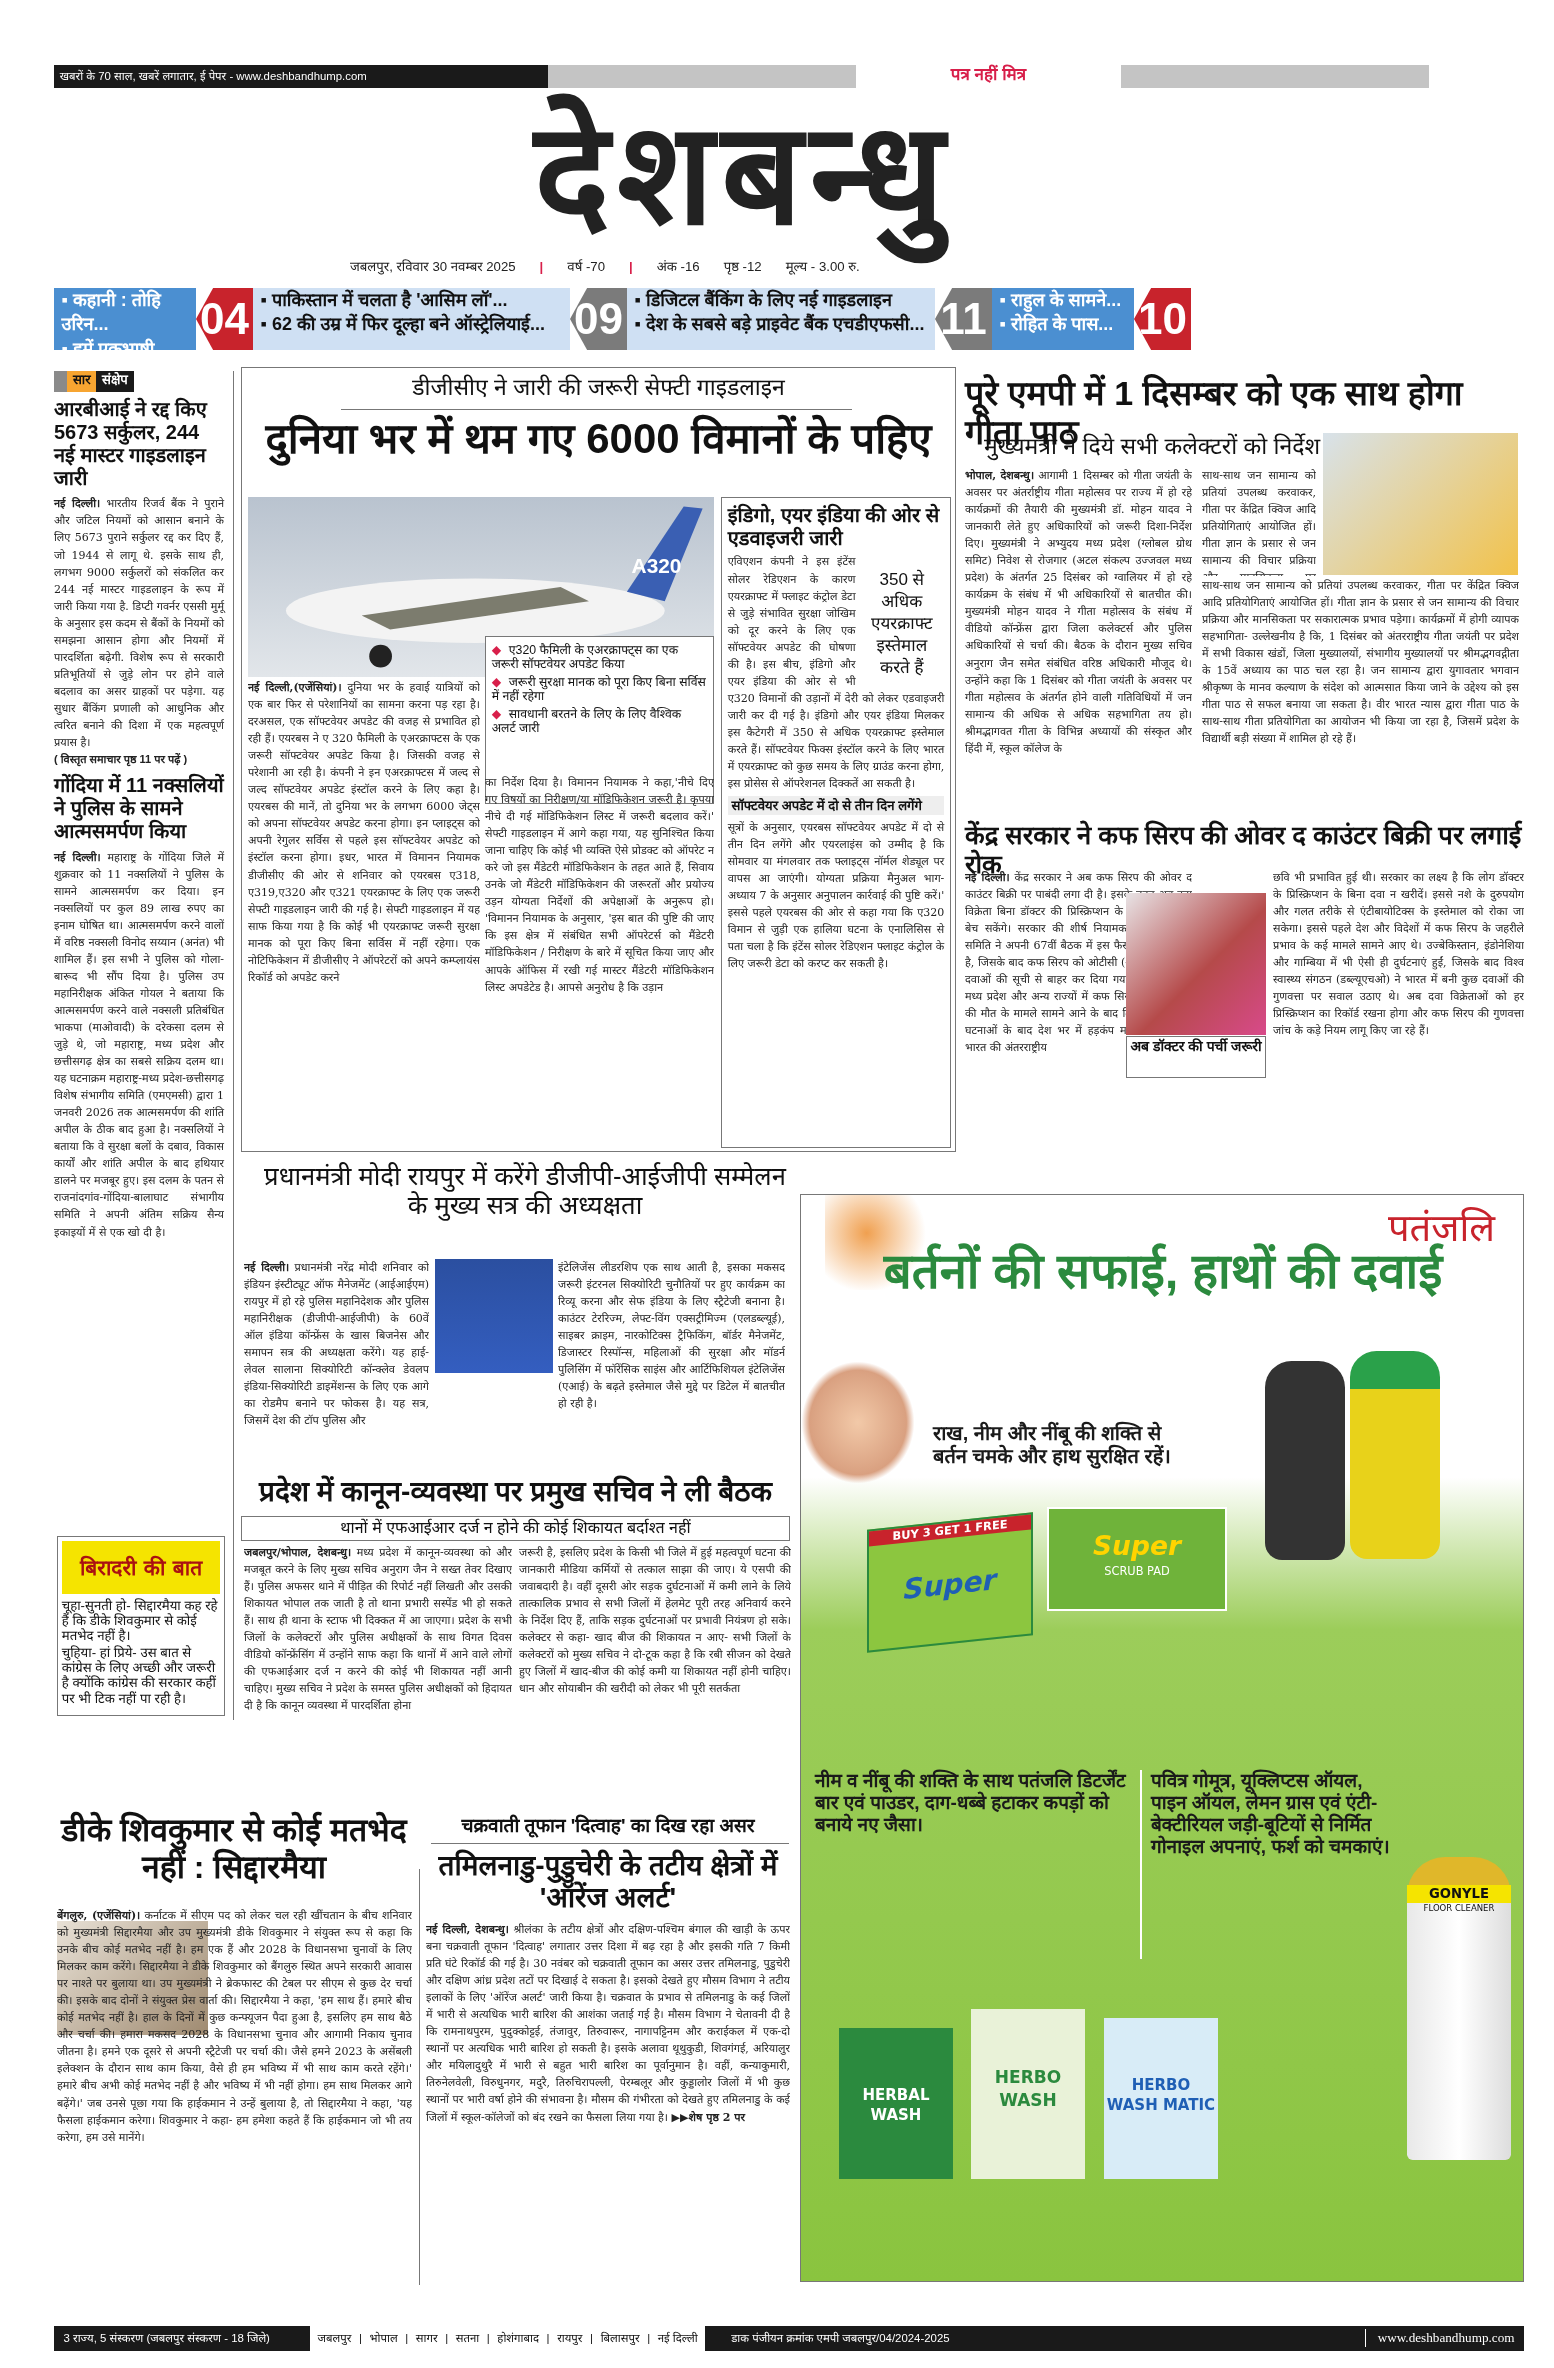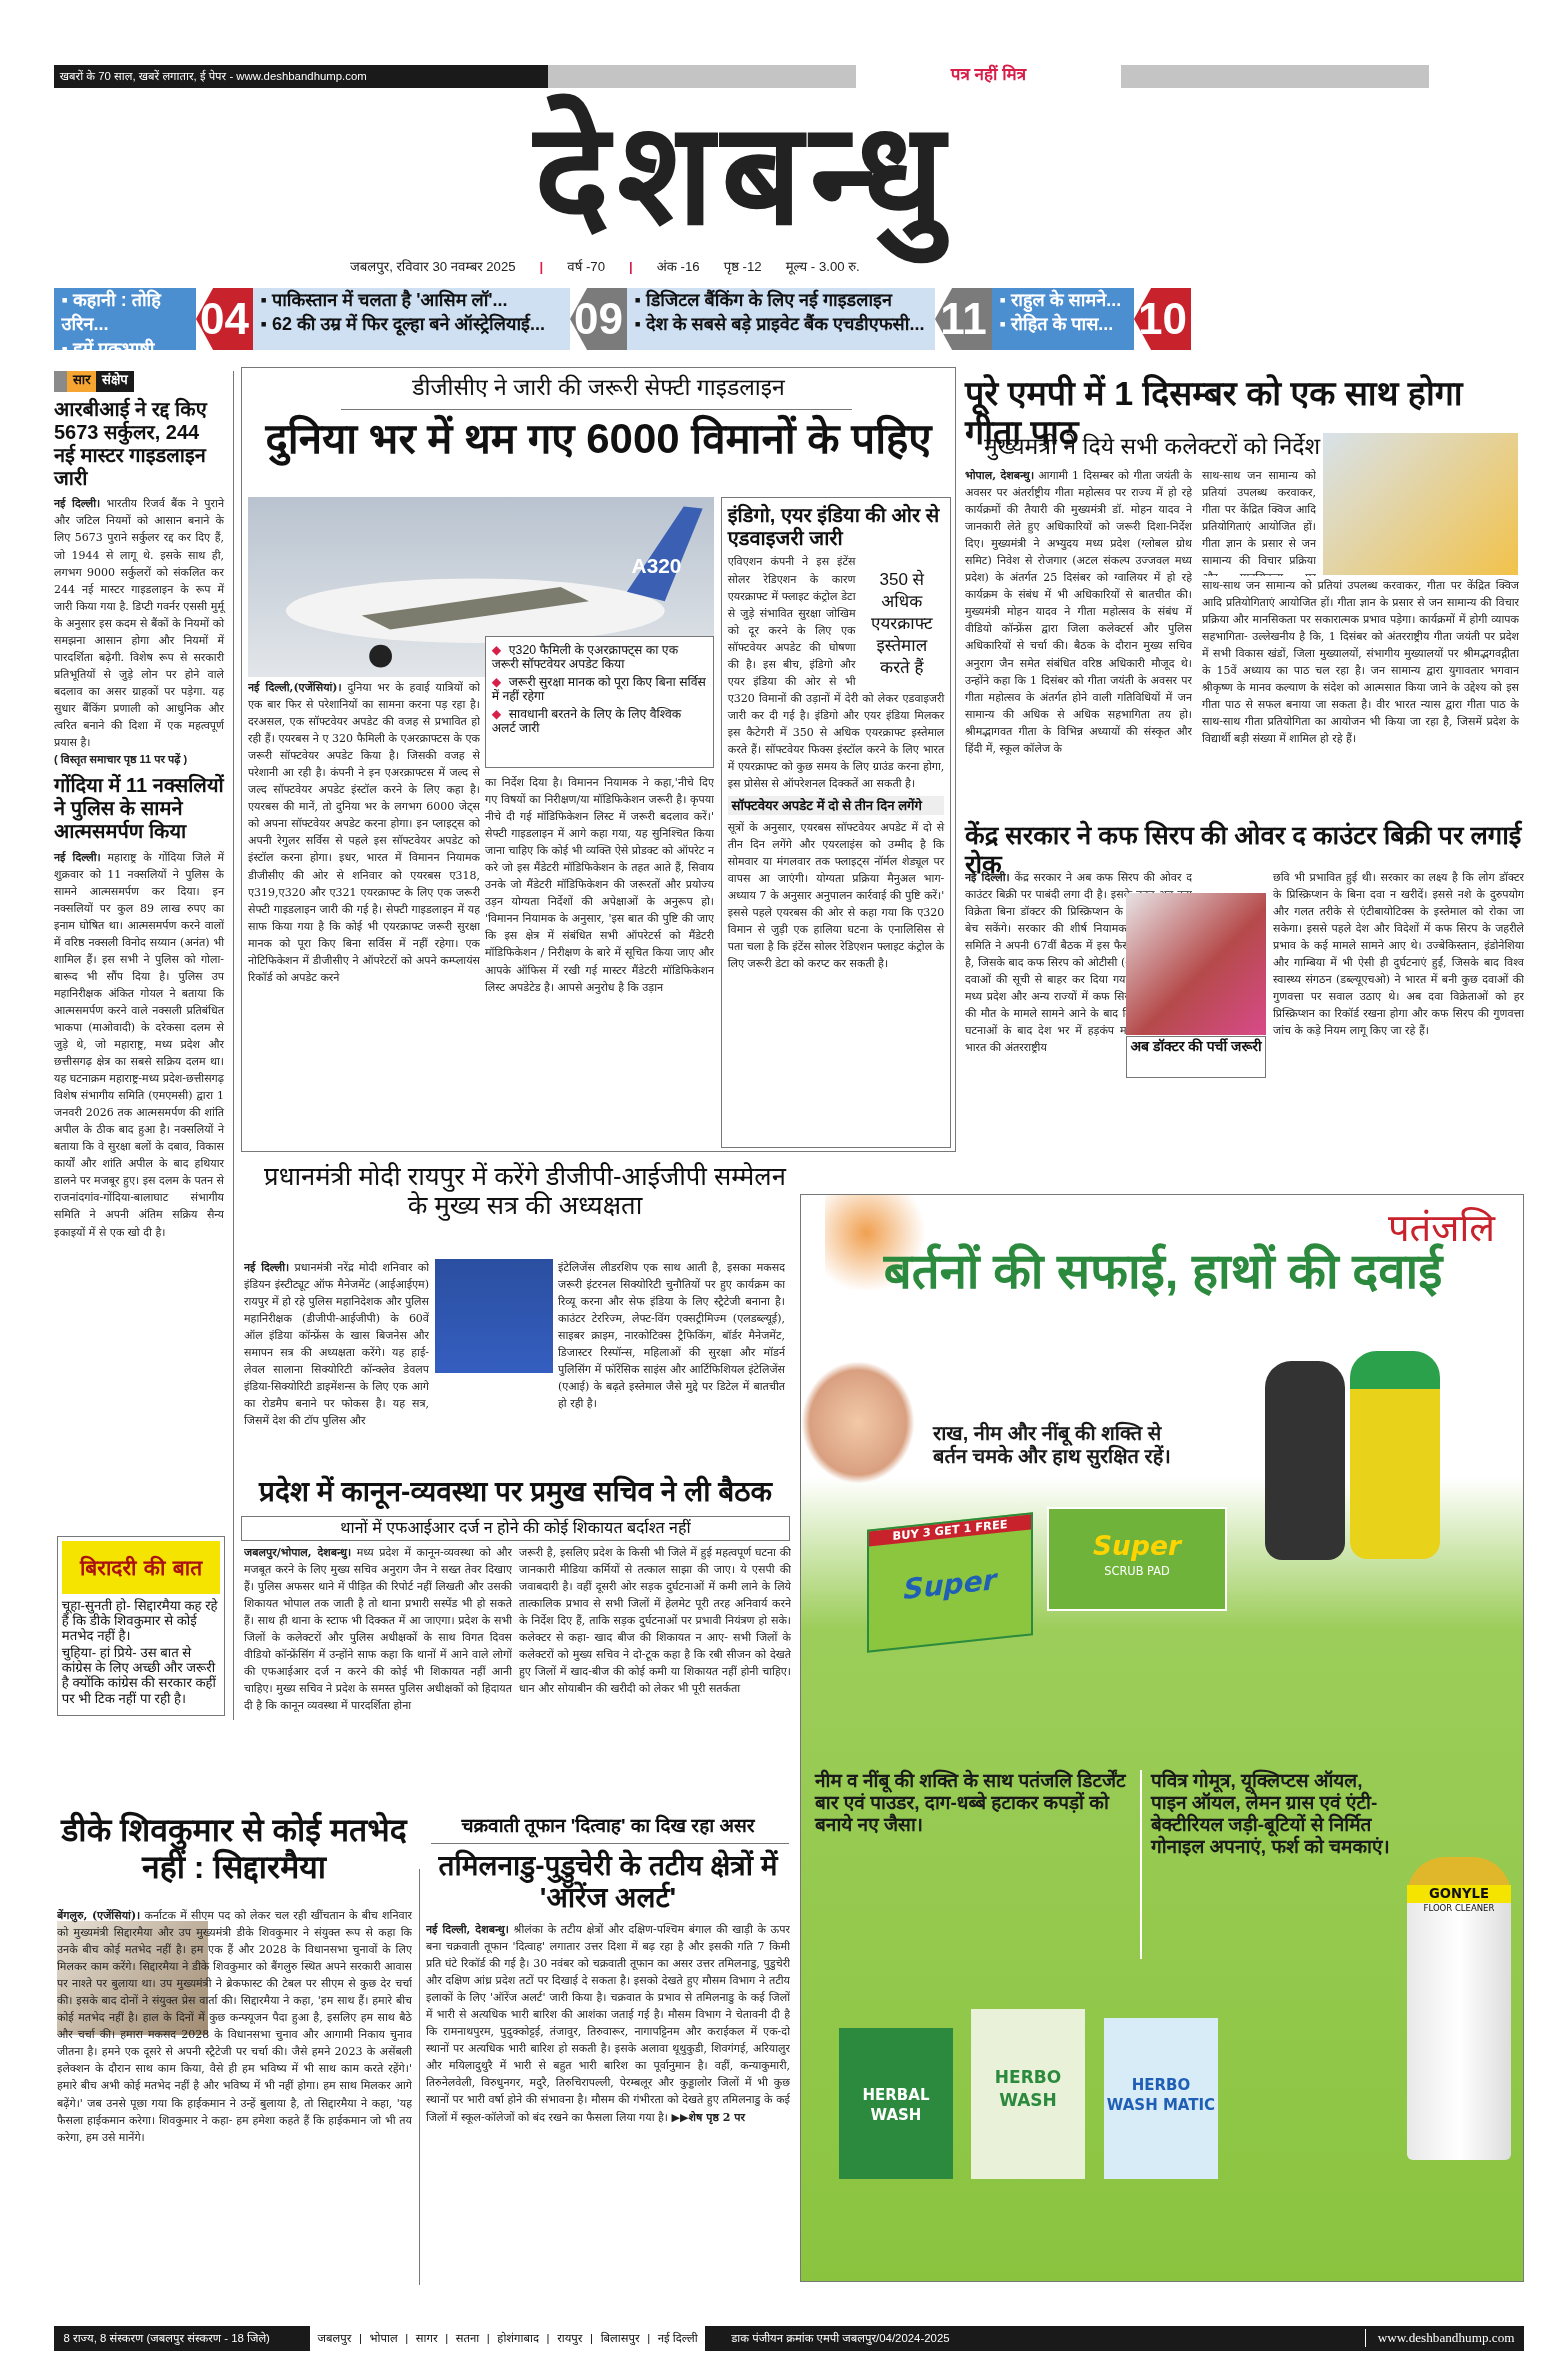--- a/index.html
+++ b/index.html
@@ -103,21 +103,21 @@
 <div class="abs hd" style="left:241px;top:415px;width:715px;text-align:center;font-size:42px;font-weight:900">दुनिया भर में थम गए 6000 विमानों के पहिए</div>
 <div class="abs photo" style="left:248px;top:497px;width:466px;height:180px;background:linear-gradient(180deg,#b9c3cf,#e2e6ea)">
   <svg width="466" height="180" viewBox="0 0 492 190">
     <ellipse cx="240" cy="120" rx="200" ry="34" fill="#f3f3f3"></ellipse>
     <polygon points="400,100 460,10 480,12 440,110" fill="#3a5fb3"></polygon>
     <polygon points="120,125 330,95 360,110 150,140" fill="#7c7c6e"></polygon>
     <circle cx="140" cy="168" r="12" fill="#222"></circle>
     <text x="405" y="80" font-size="22" fill="#fff" font-family="Liberation Sans, sans-serif" font-weight="bold">A320</text>
   </svg>
 </div>
-<div class="abs box" style="left:485px;top:636px;width:229px;height:132px;background:#fff;padding:5.7px">
+<div class="abs box" style="left:485px;top:636px;width:229px;height:168px;background:#fff;padding:5.7px">
   <div class="hd bullet" style="font-size:12.3px;font-weight:normal">ए320 फैमिली के एअरक्राफ्ट्स का एक जरूरी सॉफ्टवेयर अपडेट किया</div>
   <div class="hd bullet" style="font-size:12.3px;font-weight:normal;margin-top:3.8px">जरूरी सुरक्षा मानक को पूरा किए बिना सर्विस में नहीं रहेगा</div>
   <div class="hd bullet" style="font-size:12.3px;font-weight:normal;margin-top:3.8px">सावधानी बरतने के लिए के लिए वैश्विक अलर्ट जारी</div>
 </div>
 <p class="abs col" style="left:248px;top:679px;width:232px;height:468px;overflow:hidden"><b>नई दिल्ली,(एजेंसियां)।</b> <span>दुनिया भर के हवाई यात्रियों को एक बार फिर से परेशानियों का सामना करना पड़ रहा है। दरअसल, एक सॉफ्टवेयर अपडेट की वजह से प्रभावित हो रही हैं। एयरबस ने ए 320 फैमिली के एअरक्राफ्टस के एक जरूरी सॉफ्टवेयर अपडेट किया है। जिसकी वजह से परेशानी आ रही है। कंपनी ने इन एअरक्राफ्टस में जल्द से जल्द सॉफ्टवेयर अपडेट इंस्टॉल करने के लिए कहा है। एयरबस की मानें, तो दुनिया भर के लगभग 6000 जेट्स को अपना सॉफ्टवेयर अपडेट करना होगा। इन प्लाइट्स को अपनी रेगुलर सर्विस से पहले इस सॉफ्टवेयर अपडेट को इंस्टॉल करना होगा। इधर, भारत में विमानन नियामक डीजीसीए की ओर से शनिवार को एयरबस ए318, ए319,ए320 और ए321 एयरक्राफ्ट के लिए एक जरूरी सेफ्टी गाइडलाइन जारी की गई है। सेफ्टी गाइडलाइन में यह साफ किया गया है कि कोई भी एयरक्राफ्ट जरूरी सुरक्षा मानक को पूरा किए बिना सर्विस में नहीं रहेगा। एक नोटिफिकेशन में डीजीसीए ने ऑपरेटरों को अपने कम्प्लायंस रिकॉर्ड को अपडेट करने</span></p>
 <p class="abs col" style="left:485px;top:774px;width:229px;height:374px;overflow:hidden">का निर्देश दिया है। विमानन नियामक ने कहा,'नीचे दिए गए विषयों का निरीक्षण/या मॉडिफिकेशन जरूरी है। कृपया नीचे दी गई मॉडिफिकेशन लिस्ट में जरूरी बदलाव करें।' सेफ्टी गाइडलाइन में आगे कहा गया, यह सुनिश्चित किया जाना चाहिए कि कोई भी व्यक्ति ऐसे प्रोडक्ट को ऑपरेट न करे जो इस मैंडेटरी मॉडिफिकेशन के तहत आते हैं, सिवाय उनके जो मैंडेटरी मॉडिफिकेशन की जरूरतों और प्रयोज्य उड़न योग्यता निर्देशों की अपेक्षाओं के अनुरूप हो। 'विमानन नियामक के अनुसार, 'इस बात की पुष्टि की जाए कि इस क्षेत्र में संबंधित सभी ऑपरेटर्स को मैंडेटरी मॉडिफिकेशन / निरीक्षण के बारे में सूचित किया जाए और आपके ऑफिस में रखी गई मास्टर मैंडेटरी मॉडिफिकेशन लिस्ट अपडेटेड है। आपसे अनुरोध है कि उड़ान</p>
 <div class="abs box" style="left:721px;top:497px;width:230px;height:651px;padding:5.7px">
   <div class="hd" style="font-size:20px">इंडिगो, एयर इंडिया की ओर से एडवाइजरी जारी</div>
   <div style="float:right;width:85px;text-align:center;font-size:17px;font-family:'Liberation Sans',sans-serif;line-height:1.3;margin:19px 0 0 3.8px">350 से अधिक एयरक्राफ्ट इस्तेमाल करते हैं</div>
   <p class="col" style="margin-top:3.8px">एविएशन कंपनी ने इस इंटेंस सोलर रेडिएशन के कारण एयरक्राफ्ट में फ्लाइट कंट्रोल डेटा से जुड़े संभावित सुरक्षा जोखिम को दूर करने के लिए एक सॉफ्टवेयर अपडेट की घोषणा की है। इस बीच, इंडिगो और एयर इंडिया की ओर से भी ए320 विमानों की उड़ानों में देरी को लेकर एडवाइजरी जारी कर दी गई है। इंडिगो और एयर इंडिया मिलकर इस कैटेगरी में 350 से अधिक एयरक्राफ्ट इस्तेमाल करते हैं। सॉफ्टवेयर फिक्स इंस्टॉल करने के लिए भारत में एयरक्राफ्ट को कुछ समय के लिए ग्राउंड करना होगा, इस प्रोसेस से ऑपरेशनल दिक्कतें आ सकती है।</p>
@@ -180,21 +180,21 @@
   <div class="abs" style="left:606px;top:662px;width:104px;height:303px;background:linear-gradient(90deg,#e8e8e8,#fff,#ddd);border-top:28px solid #e0b72a;border-radius:38px 38px 5.7px 5.7px">
     <div style="background:#f5e400;font-size:13.2px;font-weight:bold;text-align:center;">GONYLE</div>
     <div style="font-size:8.5px;text-align:center">FLOOR CLEANER</div>
   </div>
   <div class="abs" style="left:38px;top:833px;width:114px;height:151px;background:#2b8a3e;color:#fff;font-weight:bold;font-size:15px;text-align:center;padding-top:57px">HERBAL WASH</div>
   <div class="abs" style="left:303px;top:823px;width:114px;height:161px;background:#d8ecf7;color:#1f5fb5;font-weight:bold;font-size:15px;text-align:center;padding-top:57px">HERBO WASH MATIC</div>
   <div class="abs" style="left:170px;top:814px;width:114px;height:170px;background:#e9f2d8;color:#2b8a3e;font-weight:bold;font-size:17px;text-align:center;padding-top:57px">HERBO WASH</div>
 </div>
 
 <div class="abs footer">
-  <div class="fdark" style="width:256px">8 राज्य, 8 संस्करण (जबलपुर संस्करण - 18 जिले)</div>
+  <div class="fdark" style="width:256px">3 राज्य, 5 संस्करण (जबलपुर संस्करण - 18 जिले)</div>
   <div class="fcities">
     <span>जबलपुर</span>|
     <span>भोपाल</span>|
     <span>सागर</span>|
     <span>सतना</span>|
     <span>होशंगाबाद</span>|
     <span>रायपुर</span>|
     <span>बिलासपुर</span>|
     <span>नई दिल्ली</span>
   </div>

